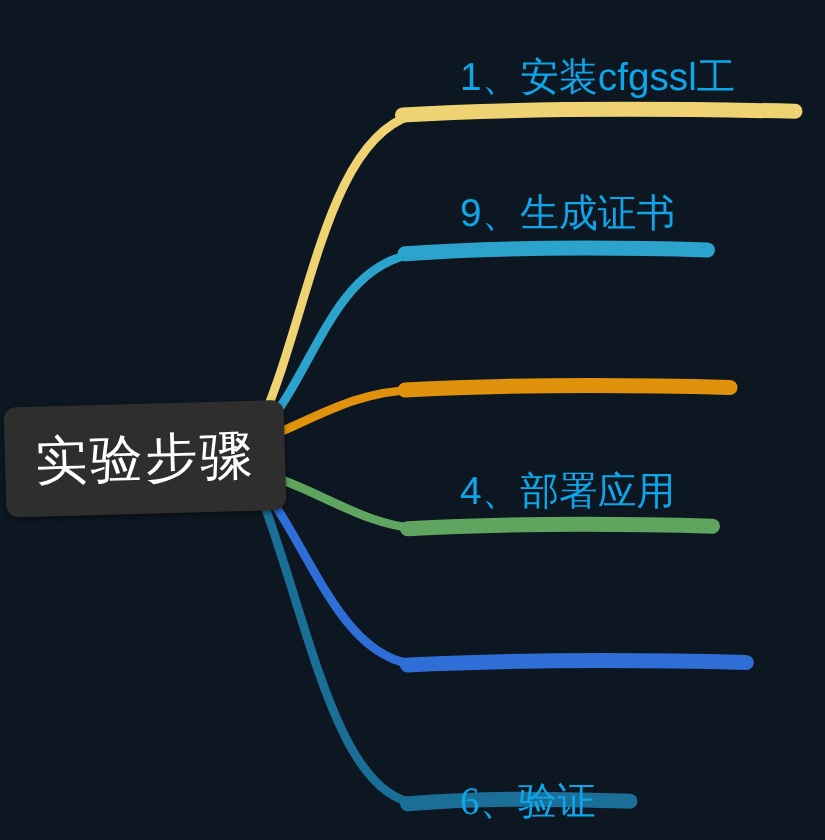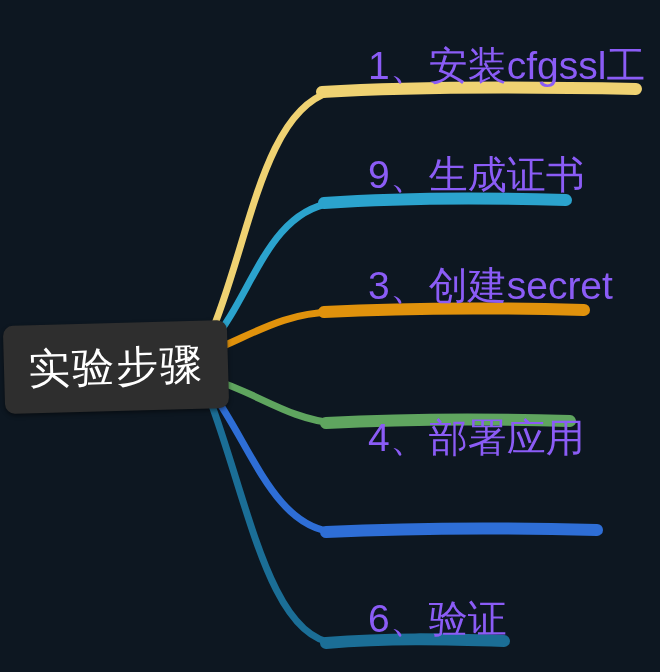--- a/index.html
+++ b/index.html
@@ -45,31 +45,31 @@
   }
   .root-node span {
     color: #ffffff;
     font-size: 42px;
     letter-spacing: 2px;
     white-space: nowrap;
   }
   .branch-label {
     position: absolute;
     left: 368px;
-    color: #8b5cf6;
-    font-size: 39px;
+    color: #0ea5e9;
+    font-size: 31px;
     line-height: 1.15;
     white-space: nowrap;
   }
   .b1 { top: 44px; }
   .b2 { top: 153px; }
   .b3 { top: 264px; }
-  .b4 { top: 375px; margin-top: 41px; }
+  .b4 { top: 375px; }
   .b5 { top: 487px; }
-  .b6 { top: 597px; }
+  .b6 { top: 623px; font-family: Liberation Serif, serif; }
 </style>
 </head>
 <body>
 
 <div class="stage">
 
   <svg class="connectors" viewBox="0 0 660 672">
 
     <path class="curve" d="M 210 336 C 248 248 262 112 330 92" stroke="#efd272"></path>
     <path class="underline" d="M 322 92 C 420 86 540 87 636 89" stroke="#efd272"></path>
@@ -89,17 +89,16 @@
     <path class="curve" d="M 210 400 C 248 502 270 638 335 643" stroke="#1b6e96"></path>
     <path class="underline" d="M 326 643 C 390 638 440 639 504 641" stroke="#1b6e96"></path>
   </svg>
 
   <div class="root-node">
     <span>实验步骤</span>
   </div>
 
   <div class="branch-label b1">1、安装cfgssl工</div>
   <div class="branch-label b2">9、生成证书</div>
-  <div class="branch-label b3">3、创建secret</div>
   <div class="branch-label b4">4、部署应用</div>
   <div class="branch-label b6">6、验证</div>
 
 </div>
 
 </body></html>

